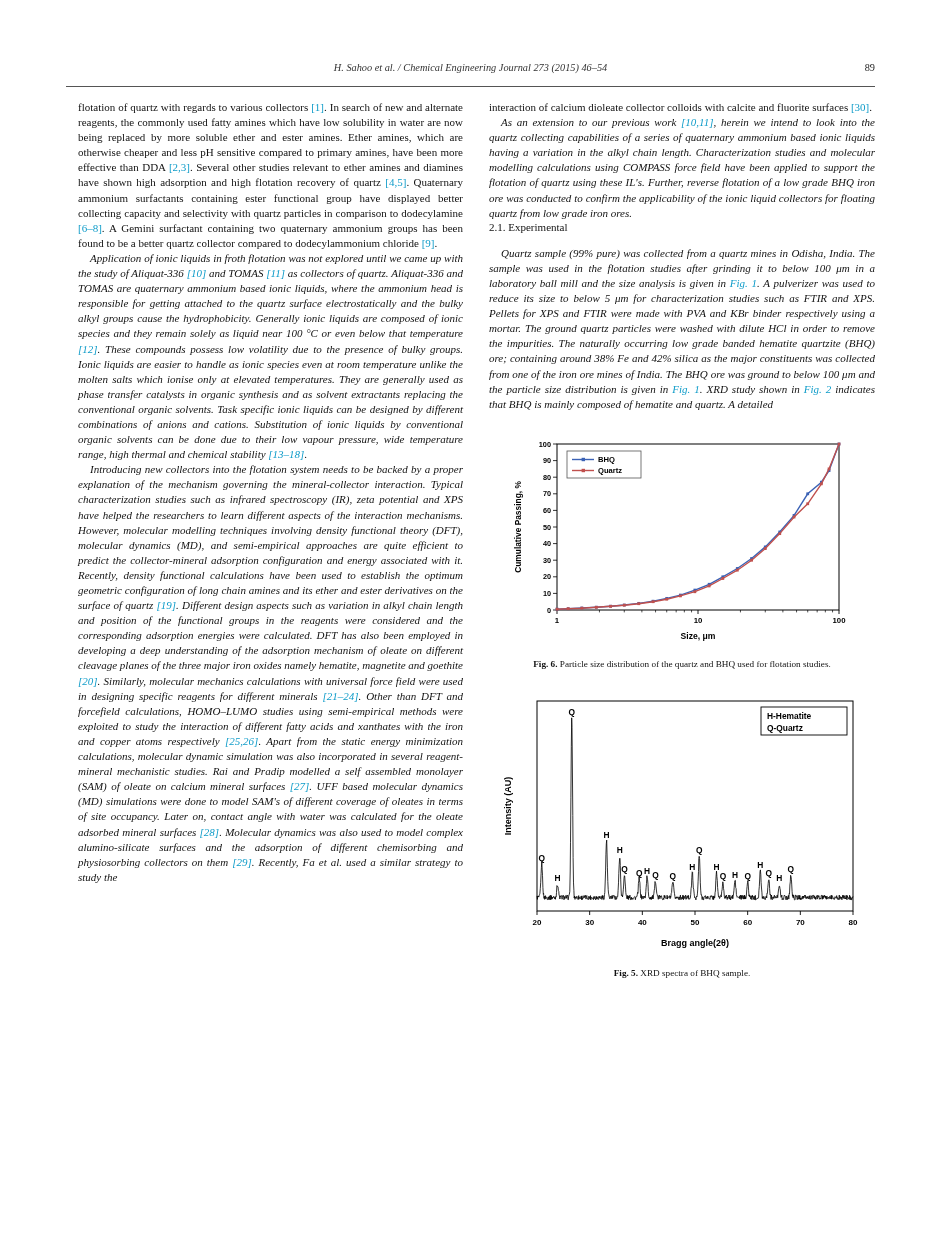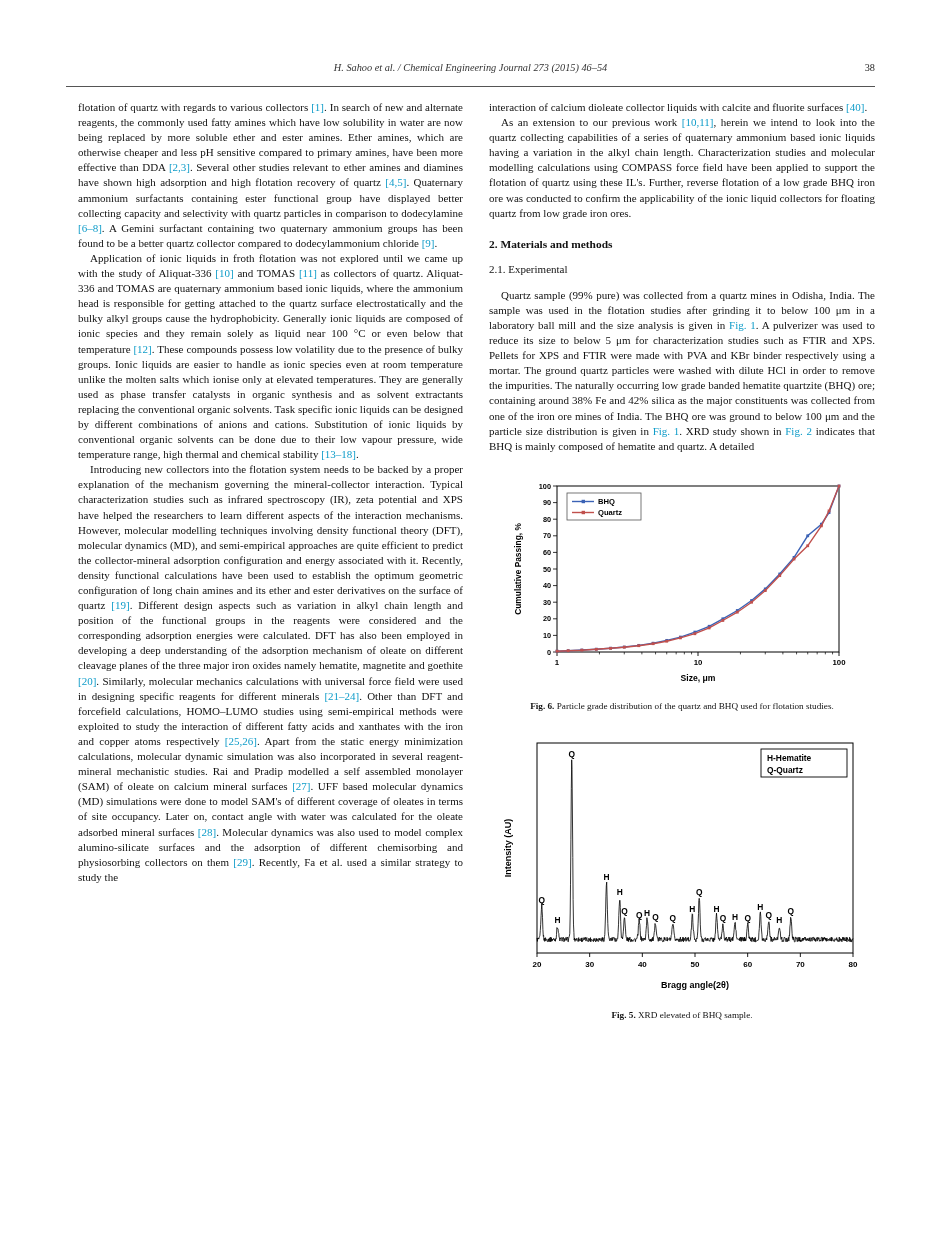--- a/index.html
+++ b/index.html
@@ -6,53 +6,52 @@
   body{width:925px;height:1234px;font-family:"Liberation Serif",serif;color:#111;}
   .page{position:relative;width:925px;height:1068px;overflow:hidden;}
   .header{position:absolute;top:62px;left:66px;right:50px;height:18px;}
   .running{position:absolute;left:0;right:0;text-align:center;font-style:italic;font-size:10.3px;color:#333;}
   .pagenum{position:absolute;right:0;top:0;font-size:10.3px;color:#222;}
   .header-rule{position:absolute;top:86px;left:66px;right:50px;height:1px;background:#555;}
   .col{position:absolute;top:100px;}
   .col-left{left:66px;width:385px;margin-left:12px;}
   .col-right{left:489px;width:386px;}
   .para{margin:0;font-size:11px;line-height:15.1px;text-align:justify;}
-  .para.indent{text-indent:12px;}
+  .para.indent{text-indent:12px;font-style:italic;}
   .cite{color:var(--accent,#0f9cc9);}
   .section-heading{font-weight:bold;font-size:11.4px;margin:17px 0 13px 0;}
   .subsection-heading{font-size:11px;margin:0 0 13px 0;}
   .figure{margin-top:22px;text-align:center;}
   .figcaption{font-size:9.2px;margin-top:9px;text-align:center;color:#111;}
   .figcaption .fig-label{font-weight:bold;}
   svg{display:inline-block;background:#fff;}
 </style>
 </head>
 <body>
 
 <div class="page">
 
   <div class="header">
     <div class="running">H. Sahoo et al. / Chemical Engineering Journal 273 (2015) 46–54</div>
-    <div class="pagenum">38</div>
+    <div class="pagenum">89</div>
   </div>
   <div class="header-rule"></div>
 
   <div class="col col-left">
       <p class="para"><span>flotation of quartz with regards to various collectors </span><span class="cite">[1]</span><span>. In search of new and alternate reagents, the commonly used fatty amines which have low solubility in water are now being replaced by more soluble ether and ester amines. Ether amines, which are otherwise cheaper and less pH sensitive compared to primary amines, have been more effective than DDA </span><span class="cite">[2,3]</span><span>. Several other studies relevant to ether amines and diamines have shown high adsorption and high flotation recovery of quartz </span><span class="cite">[4,5]</span><span>. Quaternary ammonium surfactants containing ester functional group have displayed better collecting capacity and selectivity with quartz particles in comparison to dodecylamine </span><span class="cite">[6–8]</span><span>. A Gemini surfactant containing two quaternary ammonium groups has been found to be a better quartz collector compared to dodecylammonium chloride </span><span class="cite">[9]</span><span>.</span></p>
       <p class="para indent"><span>Application of ionic liquids in froth flotation was not explored until we came up with the study of Aliquat-336 </span><span class="cite">[10]</span><span> and TOMAS </span><span class="cite">[11]</span><span> as collectors of quartz. Aliquat-336 and TOMAS are quaternary ammonium based ionic liquids, where the ammonium head is responsible for getting attached to the quartz surface electrostatically and the bulky alkyl groups cause the hydrophobicity. Generally ionic liquids are composed of ionic species and they remain solely as liquid near 100 °C or even below that temperature </span><span class="cite">[12]</span><span>. These compounds possess low volatility due to the presence of bulky groups. Ionic liquids are easier to handle as ionic species even at room temperature unlike the molten salts which ionise only at elevated temperatures. They are generally used as phase transfer catalysts in organic synthesis and as solvent extractants replacing the conventional organic solvents. Task specific ionic liquids can be designed by different combinations of anions and cations. Substitution of ionic liquids by conventional organic solvents can be done due to their low vapour pressure, wide temperature range, high thermal and chemical stability </span><span class="cite">[13–18]</span><span>.</span></p>
       <p class="para indent"><span>Introducing new collectors into the flotation system needs to be backed by a proper explanation of the mechanism governing the mineral-collector interaction. Typical characterization studies such as infrared spectroscopy (IR), zeta potential and XPS have helped the researchers to learn different aspects of the interaction mechanisms. However, molecular modelling techniques involving density functional theory (DFT), molecular dynamics (MD), and semi-empirical approaches are quite efficient to predict the collector-mineral adsorption configuration and energy associated with it. Recently, density functional calculations have been used to establish the optimum geometric configuration of long chain amines and its ether and ester derivatives on the surface of quartz </span><span class="cite">[19]</span><span>. Different design aspects such as variation in alkyl chain length and position of the functional groups in the reagents were considered and the corresponding adsorption energies were calculated. DFT has also been employed in developing a deep understanding of the adsorption mechanism of oleate on different cleavage planes of the three major iron oxides namely hematite, magnetite and goethite </span><span class="cite">[20]</span><span>. Similarly, molecular mechanics calculations with universal force field were used in designing specific reagents for different minerals </span><span class="cite">[21–24]</span><span>. Other than DFT and forcefield calculations, HOMO–LUMO studies using semi-empirical methods were exploited to study the interaction of different fatty acids and xanthates with the iron and copper atoms respectively </span><span class="cite">[25,26]</span><span>. Apart from the static energy minimization calculations, molecular dynamic simulation was also incorporated in several reagent-mineral mechanistic studies. Rai and Pradip modelled a self assembled monolayer (SAM) of oleate on calcium mineral surfaces </span><span class="cite">[27]</span><span>. UFF based molecular dynamics (MD) simulations were done to model SAM's of different coverage of oleates in terms of site occupancy. Later on, contact angle with water was calculated for the oleate adsorbed mineral surfaces </span><span class="cite">[28]</span><span>. Molecular dynamics was also used to model complex alumino-silicate surfaces and the adsorption of different chemisorbing and physiosorbing collectors on them </span><span class="cite">[29]</span><span>. Recently, Fa et al. used a similar strategy to study the</span></p>
     </div>
 
   <div class="col col-right">
     <div>
-        <p class="para"><span>interaction of calcium dioleate collector liquids with calcite and fluorite surfaces </span><span class="cite">[40]</span><span>.</span></p>
+        <p class="para"><span>interaction of calcium dioleate collector colloids with calcite and fluorite surfaces </span><span class="cite">[30]</span><span>.</span></p>
         <p class="para indent"><span>As an extension to our previous work </span><span class="cite">[10,11]</span><span>, herein we intend to look into the quartz collecting capabilities of a series of quaternary ammonium based ionic liquids having a variation in the alkyl chain length. Characterization studies and molecular modelling calculations using COMPASS force field have been applied to support the flotation of quartz using these IL's. Further, reverse flotation of a low grade BHQ iron ore was conducted to confirm the applicability of the ionic liquid collectors for floating quartz from low grade iron ores.</span></p>
       </div>
 
-    <div class="section-heading">2. Materials and methods</div>
     <div class="subsection-heading">2.1. Experimental</div>
 
     <div>
         <p class="para indent"><span>Quartz sample (99% pure) was collected from a quartz mines in Odisha, India. The sample was used in the flotation studies after grinding it to below 100 μm in a laboratory ball mill and the size analysis is given in </span><span class="cite">Fig. 1</span><span>. A pulverizer was used to reduce its size to below 5 μm for characterization studies such as FTIR and XPS. Pellets for XPS and FTIR were made with PVA and KBr binder respectively using a mortar. The ground quartz particles were washed with dilute HCl in order to remove the impurities. The naturally occurring low grade banded hematite quartzite (BHQ) ore; containing around 38% Fe and 42% silica as the major constituents was collected from one of the iron ore mines of India. The BHQ ore was ground to below 100 μm and the particle size distribution is given in </span><span class="cite">Fig. 1</span><span>. XRD study shown in </span><span class="cite">Fig. 2</span><span> indicates that BHQ is mainly composed of hematite and quartz. A detailed</span></p>
       </div>
 
     <div class="figure">
       <svg id="fig1-svg" width="342" height="212">
           <rect x="46" y="10" width="282" height="166" fill="#fff" stroke="#000" stroke-width="1"></rect>
           <line x1="42" y1="176" x2="46" y2="176" stroke="#000" stroke-width="0.8"></line>
@@ -150,21 +149,21 @@
           <rect x="56" y="17" width="74" height="27" fill="#fff" stroke="#555" stroke-width="0.8"></rect>
           <line x1="61" y1="25.5" x2="83" y2="25.5" stroke="#3b62b5" stroke-width="1.4"></line>
           <rect x="70.6" y="23.8" width="3.4" height="3.4" fill="#3b62b5"></rect>
           <text x="87" y="28.3" font-size="7.6" font-weight="bold" font-family="Liberation Sans, sans-serif">BHQ</text>
           <line x1="61" y1="36.5" x2="83" y2="36.5" stroke="#c0504d" stroke-width="1.4"></line>
           <rect x="70.6" y="34.8" width="3.4" height="3.4" fill="#c0504d"></rect>
           <text x="87" y="39.3" font-size="7.6" font-weight="bold" font-family="Liberation Sans, sans-serif">Quartz</text>
         </svg>
       <div class="figcaption">
         <span class="fig-label">Fig. 6.</span>
-        <span>Particle grade distribution of the quartz and BHQ used for flotation studies.</span>
+        <span>Particle size distribution of the quartz and BHQ used for flotation studies.</span>
       </div>
     </div>
 
     <div class="figure">
       <svg id="fig2-svg" width="366" height="264">
           <rect x="38" y="10" width="316" height="210" fill="#fff" stroke="#000" stroke-width="1"></rect>
           <path d="M38.0 204.9 L38.4 208.4 L38.7 205.0 L39.1 205.8 L39.5 205.1 L39.8 206.1 L40.2 203.9 L40.6 203.6 L40.9 202.3 L41.3 197.5 L41.7 191.3 L42.1 182.4 L42.4 176.6 L42.8 170.5 L43.2 178.9 L43.5 184.3 L43.9 196.5 L44.3 203.3 L44.6 202.4 L45.0 207.4 L45.4 205.2 L45.7 208.4 L46.1 207.0 L46.5 204.7 L46.8 207.8 L47.2 206.3 L47.6 206.1 L48.0 206.5 L48.3 208.6 L48.7 208.6 L49.1 207.5 L49.4 205.8 L49.8 208.7 L50.2 207.1 L50.5 205.3 L50.9 208.7 L51.3 204.1 L51.6 208.7 L52.0 207.4 L52.4 204.6 L52.7 208.3 L53.1 206.1 L53.5 207.5 L53.9 206.2 L54.2 206.6 L54.6 205.3 L55.0 205.8 L55.3 206.7 L55.7 207.8 L56.1 205.9 L56.4 208.3 L56.8 205.5 L57.2 205.9 L57.5 201.4 L57.9 194.6 L58.3 195.5 L58.6 195.5 L59.0 195.7 L59.4 199.4 L59.8 200.5 L60.1 204.5 L60.5 204.7 L60.9 208.0 L61.2 204.8 L61.6 205.7 L62.0 205.5 L62.3 204.5 L62.7 205.7 L63.1 208.2 L63.4 206.4 L63.8 204.5 L64.2 205.3 L64.5 204.5 L64.9 208.8 L65.3 208.2 L65.7 205.5 L66.0 207.6 L66.4 205.5 L66.8 204.5 L67.1 204.6 L67.5 207.3 L67.9 204.4 L68.2 204.5 L68.6 204.0 L69.0 208.8 L69.3 208.7 L69.7 205.1 L70.1 203.8 L70.4 203.1 L70.8 200.3 L71.2 181.0 L71.5 151.2 L71.9 106.2 L72.3 55.7 L72.7 26.8 L73.0 36.5 L73.4 78.0 L73.8 124.6 L74.1 166.5 L74.5 191.9 L74.9 199.4 L75.2 207.0 L75.6 205.0 L76.0 208.4 L76.3 205.9 L76.7 206.9 L77.1 207.3 L77.4 207.3 L77.8 205.2 L78.2 206.2 L78.6 207.5 L78.9 208.5 L79.3 208.4 L79.7 204.6 L80.0 208.2 L80.4 206.3 L80.8 206.5 L81.1 206.3 L81.5 207.6 L81.9 207.0 L82.2 205.1 L82.6 208.7 L83.0 204.8 L83.3 208.6 L83.7 207.1 L84.1 207.0 L84.5 207.1 L84.8 204.7 L85.2 204.9 L85.6 206.6 L85.9 204.9 L86.3 204.1 L86.7 206.6 L87.0 208.1 L87.4 205.0 L87.8 204.5 L88.1 207.4 L88.5 207.5 L88.9 207.9 L89.2 208.8 L89.6 206.2 L90.0 205.1 L90.4 207.3 L90.7 206.3 L91.1 208.3 L91.5 204.6 L91.8 208.8 L92.2 206.2 L92.6 206.6 L92.9 207.4 L93.3 207.2 L93.7 207.2 L94.0 207.1 L94.4 208.7 L94.8 205.6 L95.1 207.5 L95.5 207.4 L95.9 205.4 L96.2 206.8 L96.6 208.9 L97.0 208.4 L97.4 205.4 L97.7 207.8 L98.1 205.8 L98.5 207.0 L98.8 208.3 L99.2 208.3 L99.6 208.4 L99.9 205.3 L100.3 207.1 L100.7 205.4 L101.0 206.8 L101.4 207.6 L101.8 206.5 L102.1 205.3 L102.5 207.2 L102.9 208.5 L103.3 204.4 L103.6 207.3 L104.0 204.7 L104.4 206.5 L104.7 208.6 L105.1 208.4 L105.5 203.5 L105.8 201.4 L106.2 191.0 L106.6 179.1 L106.9 163.8 L107.3 152.8 L107.7 149.1 L108.0 161.1 L108.4 176.2 L108.8 190.4 L109.2 198.4 L109.5 202.1 L109.9 203.9 L110.3 206.1 L110.6 207.0 L111.0 208.0 L111.4 205.3 L111.7 206.4 L112.1 205.9 L112.5 205.4 L112.8 207.8 L113.2 204.3 L113.6 207.3 L113.9 206.3 L114.3 205.4 L114.7 204.3 L115.1 205.0 L115.4 204.9 L115.8 207.7 L116.2 208.6 L116.5 208.0 L116.9 205.2 L117.3 208.4 L117.6 208.0 L118.0 206.4 L118.4 205.6 L118.7 205.7 L119.1 199.4 L119.5 191.8 L119.8 182.3 L120.2 173.8 L120.6 167.5 L121.0 167.2 L121.3 174.5 L121.7 188.2 L122.1 199.0 L122.4 204.6 L122.8 203.9 L123.2 204.1 L123.5 206.0 L123.9 203.1 L124.3 198.8 L124.6 195.0 L125.0 187.2 L125.4 184.7 L125.7 185.0 L126.1 191.0 L126.5 195.9 L126.8 201.6 L127.2 204.2 L127.6 205.6 L128.0 207.8 L128.3 204.3 L128.7 207.7 L129.1 205.0 L129.4 208.6 L129.8 204.8 L130.2 205.4 L130.5 206.9 L130.9 204.1 L131.3 208.6 L131.6 208.6 L132.0 206.8 L132.4 206.1 L132.7 208.5 L133.1 206.9 L133.5 208.2 L133.9 207.9 L134.2 208.2 L134.6 207.5 L135.0 206.4 L135.3 206.0 L135.7 205.5 L136.1 205.9 L136.4 208.7 L136.8 206.5 L137.2 205.6 L137.5 205.6 L137.9 205.6 L138.3 203.3 L138.6 201.4 L139.0 202.3 L139.4 192.6 L139.8 189.8 L140.1 185.6 L140.5 189.9 L140.9 191.5 L141.2 197.7 L141.6 204.8 L142.0 207.0 L142.3 203.6 L142.7 208.3 L143.1 207.2 L143.4 205.3 L143.8 206.5 L144.2 207.8 L144.5 205.2 L144.9 205.7 L145.3 206.3 L145.7 205.1 L146.0 207.1 L146.4 206.0 L146.8 200.5 L147.1 196.7 L147.5 192.4 L147.9 184.7 L148.2 187.0 L148.6 188.8 L149.0 193.7 L149.3 200.4 L149.7 205.3 L150.1 206.9 L150.4 206.8 L150.8 208.2 L151.2 206.4 L151.5 208.1 L151.9 206.1 L152.3 208.6 L152.7 206.3 L153.0 205.5 L153.4 207.6 L153.8 204.1 L154.1 208.0 L154.5 204.5 L154.9 202.3 L155.2 199.5 L155.6 197.3 L156.0 190.5 L156.3 191.5 L156.7 192.5 L157.1 195.9 L157.4 199.0 L157.8 202.4 L158.2 203.5 L158.6 205.3 L158.9 206.0 L159.3 208.3 L159.7 204.8 L160.0 205.4 L160.4 204.1 L160.8 207.8 L161.1 207.3 L161.5 205.0 L161.9 205.9 L162.2 204.6 L162.6 205.5 L163.0 207.8 L163.3 207.8 L163.7 208.7 L164.1 208.6 L164.5 207.4 L164.8 208.4 L165.2 204.3 L165.6 206.6 L165.9 204.6 L166.3 207.2 L166.7 207.1 L167.0 207.6 L167.4 207.5 L167.8 207.2 L168.1 204.2 L168.5 208.1 L168.9 205.8 L169.2 205.7 L169.6 206.2 L170.0 206.6 L170.4 204.9 L170.7 204.7 L171.1 207.7 L171.5 205.3 L171.8 206.3 L172.2 202.6 L172.6 201.6 L172.9 196.7 L173.3 193.2 L173.7 191.5 L174.0 191.2 L174.4 192.2 L174.8 196.8 L175.1 200.0 L175.5 202.7 L175.9 205.4 L176.3 207.8 L176.6 207.4 L177.0 206.0 L177.4 207.3 L177.7 205.9 L178.1 205.6 L178.5 207.2 L178.8 206.4 L179.2 206.1 L179.6 208.3 L179.9 208.7 L180.3 205.8 L180.7 207.5 L181.0 208.8 L181.4 204.1 L181.8 207.5 L182.1 207.8 L182.5 208.4 L182.9 206.1 L183.3 207.9 L183.6 204.9 L184.0 204.0 L184.4 208.8 L184.7 204.9 L185.1 205.1 L185.5 207.2 L185.8 207.6 L186.2 205.3 L186.6 204.2 L186.9 208.4 L187.3 208.1 L187.7 206.0 L188.0 204.6 L188.4 204.9 L188.8 207.1 L189.2 207.6 L189.5 204.4 L189.9 208.3 L190.3 207.7 L190.6 208.2 L191.0 207.5 L191.4 206.9 L191.7 203.3 L192.1 197.4 L192.5 194.9 L192.8 186.8 L193.2 180.8 L193.6 181.4 L193.9 189.6 L194.3 196.9 L194.7 198.2 L195.1 202.1 L195.4 204.8 L195.8 207.0 L196.2 206.6 L196.5 207.0 L196.9 208.9 L197.3 206.2 L197.6 205.0 L198.0 205.7 L198.4 202.9 L198.7 198.9 L199.1 190.3 L199.5 180.5 L199.8 167.5 L200.2 165.3 L200.6 167.7 L201.0 179.3 L201.3 191.2 L201.7 199.1 L202.1 203.8 L202.4 203.5 L202.8 205.7 L203.2 208.6 L203.5 205.8 L203.9 205.8 L204.3 208.8 L204.6 208.9 L205.0 206.5 L205.4 205.6 L205.7 205.7 L206.1 204.7 L206.5 204.8 L206.8 207.6 L207.2 207.8 L207.6 205.9 L208.0 206.1 L208.3 207.7 L208.7 205.0 L209.1 205.8 L209.4 206.4 L209.8 207.6 L210.2 207.4 L210.5 207.8 L210.9 208.4 L211.3 205.4 L211.6 204.8 L212.0 206.2 L212.4 205.5 L212.7 204.6 L213.1 205.1 L213.5 206.2 L213.9 208.5 L214.2 205.1 L214.6 208.6 L215.0 204.9 L215.3 207.0 L215.7 207.0 L216.1 201.5 L216.4 200.0 L216.8 189.8 L217.2 183.7 L217.5 180.1 L217.9 185.5 L218.3 189.7 L218.6 196.4 L219.0 200.6 L219.4 205.0 L219.8 206.1 L220.1 205.5 L220.5 207.5 L220.9 207.2 L221.2 204.7 L221.6 204.3 L222.0 204.7 L222.3 205.9 L222.7 200.4 L223.1 198.9 L223.4 195.2 L223.8 190.8 L224.2 192.5 L224.5 197.3 L224.9 199.7 L225.3 205.2 L225.7 207.0 L226.0 207.6 L226.4 204.9 L226.8 206.9 L227.1 204.9 L227.5 204.0 L227.9 207.6 L228.2 208.5 L228.6 206.2 L229.0 207.3 L229.3 205.9 L229.7 204.2 L230.1 206.1 L230.4 208.1 L230.8 204.1 L231.2 205.8 L231.6 208.9 L231.9 207.1 L232.3 206.3 L232.7 205.5 L233.0 207.4 L233.4 204.1 L233.8 207.7 L234.1 205.8 L234.5 202.9 L234.9 199.8 L235.2 196.3 L235.6 191.5 L236.0 189.5 L236.3 189.4 L236.7 196.7 L237.1 197.6 L237.4 203.4 L237.8 205.2 L238.2 206.3 L238.6 205.8 L238.9 205.7 L239.3 206.2 L239.7 206.4 L240.0 206.1 L240.4 207.4 L240.8 204.8 L241.1 207.8 L241.5 204.1 L241.9 205.2 L242.2 208.5 L242.6 204.4 L243.0 207.4 L243.3 204.7 L243.7 204.4 L244.1 208.1 L244.5 207.9 L244.8 204.7 L245.2 208.0 L245.6 204.0 L245.9 208.1 L246.3 205.6 L246.7 207.9 L247.0 206.9 L247.4 204.0 L247.8 198.2 L248.1 195.4 L248.5 191.5 L248.9 189.6 L249.2 193.0 L249.6 199.2 L250.0 205.1 L250.4 203.8 L250.7 205.9 L251.1 204.7 L251.5 207.3 L251.8 208.1 L252.2 204.9 L252.6 206.7 L252.9 208.7 L253.3 204.1 L253.7 206.2 L254.0 205.1 L254.4 207.0 L254.8 208.5 L255.1 206.2 L255.5 205.4 L255.9 208.9 L256.3 204.3 L256.6 208.9 L257.0 208.6 L257.4 208.3 L257.7 208.1 L258.1 207.2 L258.5 207.2 L258.8 207.6 L259.2 206.5 L259.6 206.5 L259.9 199.8 L260.3 195.6 L260.7 188.0 L261.0 180.6 L261.4 178.9 L261.8 183.7 L262.1 191.3 L262.5 197.0 L262.9 201.2 L263.3 207.4 L263.6 205.7 L264.0 207.7 L264.4 207.6 L264.7 205.3 L265.1 205.9 L265.5 207.9 L265.8 208.0 L266.2 208.7 L266.6 206.9 L266.9 205.4 L267.3 205.0 L267.7 207.0 L268.0 202.1 L268.4 202.3 L268.8 196.4 L269.2 192.4 L269.5 189.6 L269.9 188.8 L270.3 190.3 L270.6 197.5 L271.0 203.5 L271.4 203.0 L271.7 205.5 L272.1 208.5 L272.5 204.0 L272.8 207.6 L273.2 208.2 L273.6 208.6 L273.9 205.9 L274.3 207.5 L274.7 206.0 L275.1 205.2 L275.4 204.2 L275.8 207.2 L276.2 207.1 L276.5 205.5 L276.9 205.9 L277.3 206.8 L277.6 207.1 L278.0 204.1 L278.4 204.3 L278.7 206.7 L279.1 202.2 L279.5 199.0 L279.8 197.2 L280.2 195.2 L280.6 195.3 L281.0 197.7 L281.3 198.9 L281.7 204.7 L282.1 206.4 L282.4 205.8 L282.8 204.0 L283.2 208.8 L283.5 207.7 L283.9 207.7 L284.3 207.8 L284.6 208.5 L285.0 205.3 L285.4 204.0 L285.7 204.5 L286.1 205.5 L286.5 205.6 L286.8 208.4 L287.2 208.9 L287.6 205.1 L288.0 206.2 L288.3 208.7 L288.7 206.3 L289.1 205.5 L289.4 204.4 L289.8 208.1 L290.2 202.7 L290.5 203.0 L290.9 194.0 L291.3 190.8 L291.6 184.3 L292.0 185.6 L292.4 188.3 L292.7 193.1 L293.1 200.5 L293.5 205.3 L293.9 203.7 L294.2 206.9 L294.6 204.2 L295.0 206.1 L295.3 208.6 L295.7 208.9 L296.1 208.8 L296.4 204.1 L296.8 204.2 L297.2 205.3 L297.5 204.8 L297.9 206.8 L298.3 208.7 L298.6 206.3 L299.0 204.4 L299.4 208.0 L299.8 208.2 L300.1 204.2 L300.5 207.9 L300.9 204.5 L301.2 208.7 L301.6 207.0 L302.0 208.8 L302.3 208.4 L302.7 206.8 L303.1 207.0 L303.4 205.1 L303.8 208.1 L304.2 207.0 L304.5 205.0 L304.9 207.0 L305.3 205.2 L305.7 204.2 L306.0 205.4 L306.4 204.3 L306.8 207.4 L307.1 205.7 L307.5 206.2 L307.9 207.8 L308.2 205.7 L308.6 206.9 L309.0 205.3 L309.3 206.2 L309.7 208.0 L310.1 207.3 L310.4 204.7 L310.8 208.2 L311.2 208.3 L311.6 208.1 L311.9 204.6 L312.3 205.8 L312.7 205.4 L313.0 208.2 L313.4 204.6 L313.8 205.0 L314.1 204.2 L314.5 204.3 L314.9 207.1 L315.2 206.9 L315.6 204.8 L316.0 208.0 L316.3 206.2 L316.7 208.5 L317.1 206.7 L317.4 205.5 L317.8 204.6 L318.2 208.1 L318.6 206.3 L318.9 204.1 L319.3 206.3 L319.7 205.3 L320.0 204.8 L320.4 208.3 L320.8 207.7 L321.1 207.0 L321.5 207.9 L321.9 208.1 L322.2 204.5 L322.6 204.4 L323.0 204.2 L323.3 208.3 L323.7 204.7 L324.1 207.8 L324.5 205.0 L324.8 206.4 L325.2 204.0 L325.6 204.8 L325.9 206.3 L326.3 204.9 L326.7 207.4 L327.0 205.2 L327.4 208.3 L327.8 205.4 L328.1 205.2 L328.5 207.7 L328.9 208.1 L329.2 207.0 L329.6 206.2 L330.0 207.3 L330.4 207.5 L330.7 205.3 L331.1 205.4 L331.5 206.4 L331.8 207.9 L332.2 204.2 L332.6 208.2 L332.9 204.4 L333.3 205.6 L333.7 205.7 L334.0 207.7 L334.4 207.0 L334.8 207.4 L335.1 208.6 L335.5 208.2 L335.9 205.6 L336.3 205.9 L336.6 206.1 L337.0 207.2 L337.4 206.8 L337.7 204.6 L338.1 207.5 L338.5 206.6 L338.8 208.1 L339.2 208.9 L339.6 207.1 L339.9 206.7 L340.3 204.0 L340.7 208.5 L341.0 207.9 L341.4 205.6 L341.8 207.1 L342.1 207.6 L342.5 206.2 L342.9 208.8 L343.3 206.2 L343.6 204.3 L344.0 206.9 L344.4 204.3 L344.7 207.0 L345.1 207.8 L345.5 206.3 L345.8 204.6 L346.2 207.9 L346.6 206.8 L346.9 207.9 L347.3 204.2 L347.7 208.0 L348.0 208.8 L348.4 204.6 L348.8 206.7 L349.2 207.0 L349.5 207.5 L349.9 206.5 L350.3 208.5 L350.6 204.2 L351.0 206.5 L351.4 205.7 L351.7 208.8 L352.1 206.7 L352.5 208.8 L352.8 208.7 L353.2 206.4 L353.6 206.6 L353.9 205.4 " fill="none" stroke="#000000" stroke-width="0.8"></path>
           <text x="42.739999999999995" y="169.53846153846155" text-anchor="middle" font-size="8.4" font-weight="bold" font-family="Liberation Sans, sans-serif">Q</text>
           <text x="58.53999999999999" y="190.26923076923077" text-anchor="middle" font-size="8.4" font-weight="bold" font-family="Liberation Sans, sans-serif">H</text>
           <text x="72.76000000000002" y="24.423076923076934" text-anchor="middle" font-size="8.4" font-weight="bold" font-family="Liberation Sans, sans-serif">Q</text>
@@ -200,18 +199,18 @@
           <line x1="354" y1="220" x2="354" y2="224" stroke="#000" stroke-width="0.9"></line>
           <text x="354" y="234" text-anchor="middle" font-size="8" font-weight="bold" font-family="Liberation Sans, sans-serif">80</text>
           <text x="196" y="255" text-anchor="middle" font-size="9" font-weight="bold" font-family="Liberation Sans, sans-serif">Bragg angle(2θ)</text>
           <text x="12" y="115" transform="rotate(-90 12 115)" text-anchor="middle" font-size="9" font-weight="bold" font-family="Liberation Sans, sans-serif">Intensity (AU)</text>
           <rect x="262" y="16" width="86" height="28" fill="#fff" stroke="#000" stroke-width="0.9"></rect>
           <text x="268" y="27.5" font-size="8.4" font-weight="bold" font-family="Liberation Sans, sans-serif">H-Hematite</text>
           <text x="268" y="39.5" font-size="8.4" font-weight="bold" font-family="Liberation Sans, sans-serif">Q-Quartz</text>
         </svg>
       <div class="figcaption">
         <span class="fig-label">Fig. 5.</span>
-        <span>XRD elevated of BHQ sample.</span>
+        <span>XRD spectra of BHQ sample.</span>
       </div>
     </div>
   </div>
 
 </div>
 
 </body></html>

